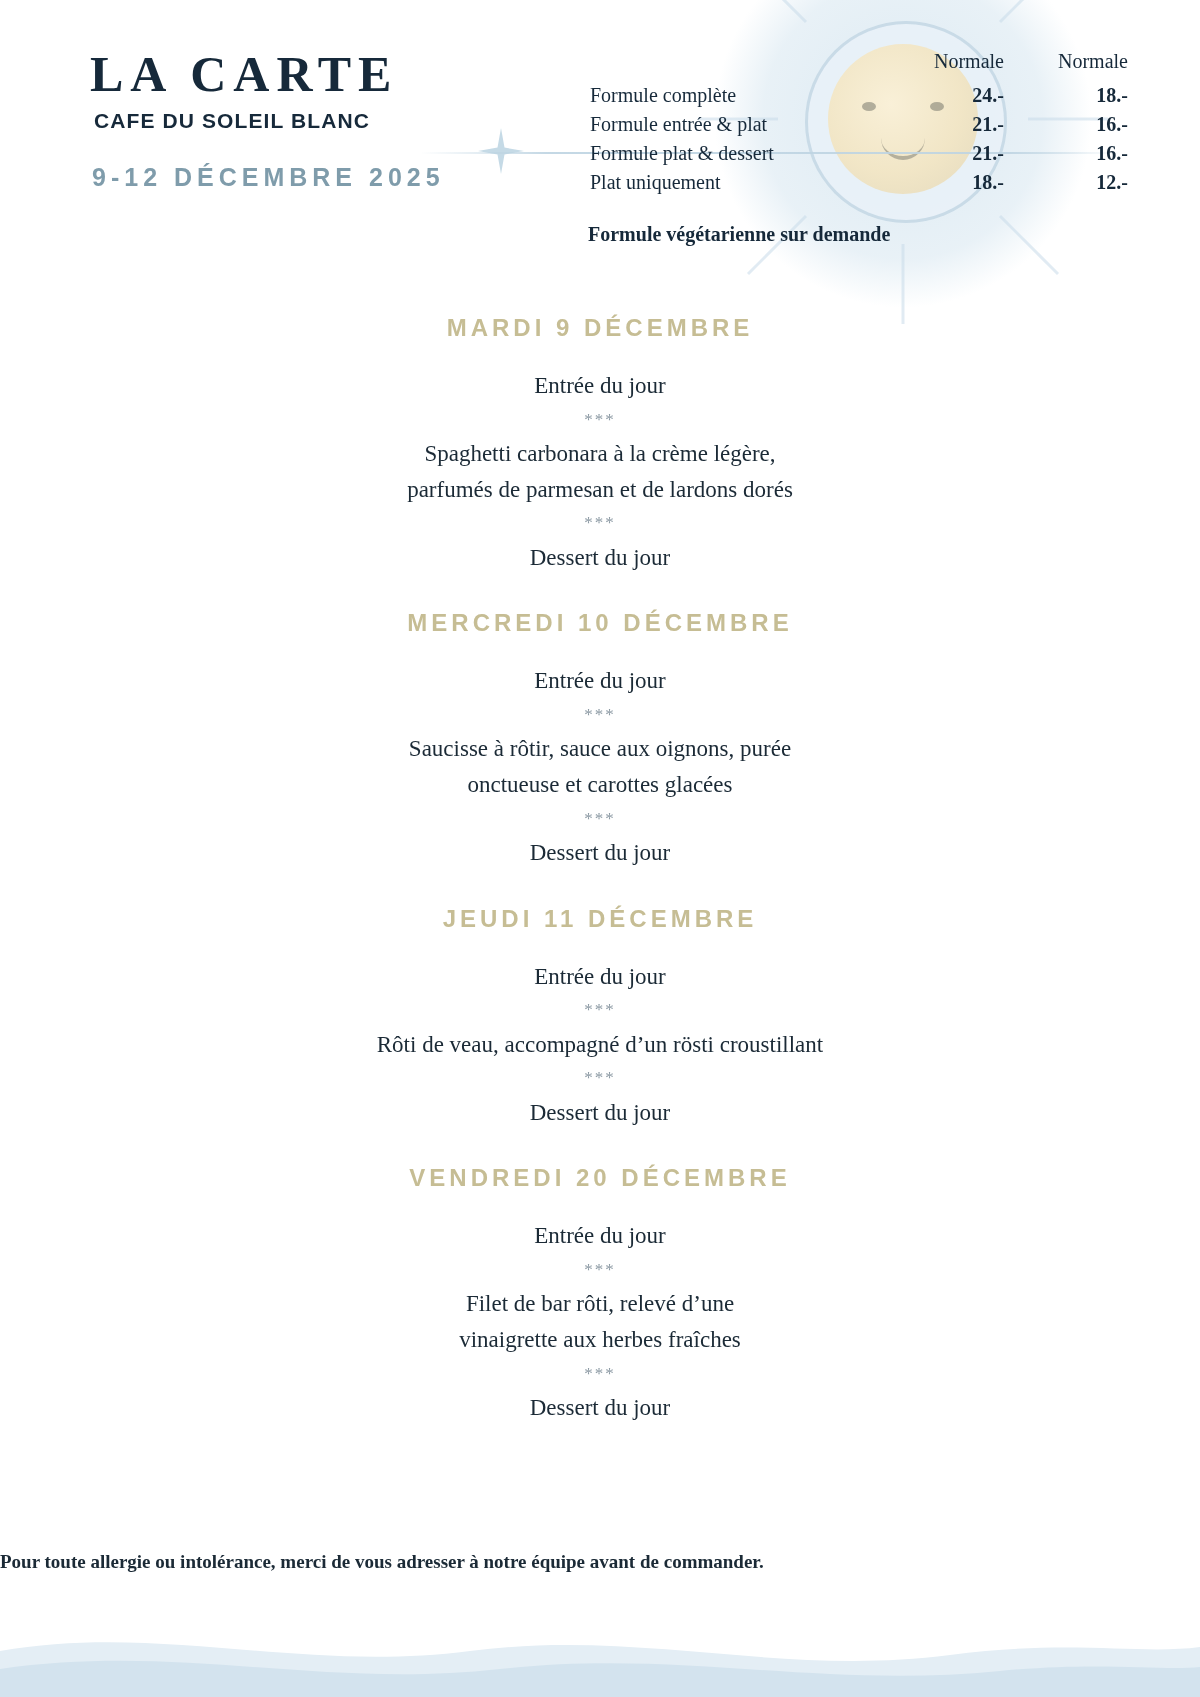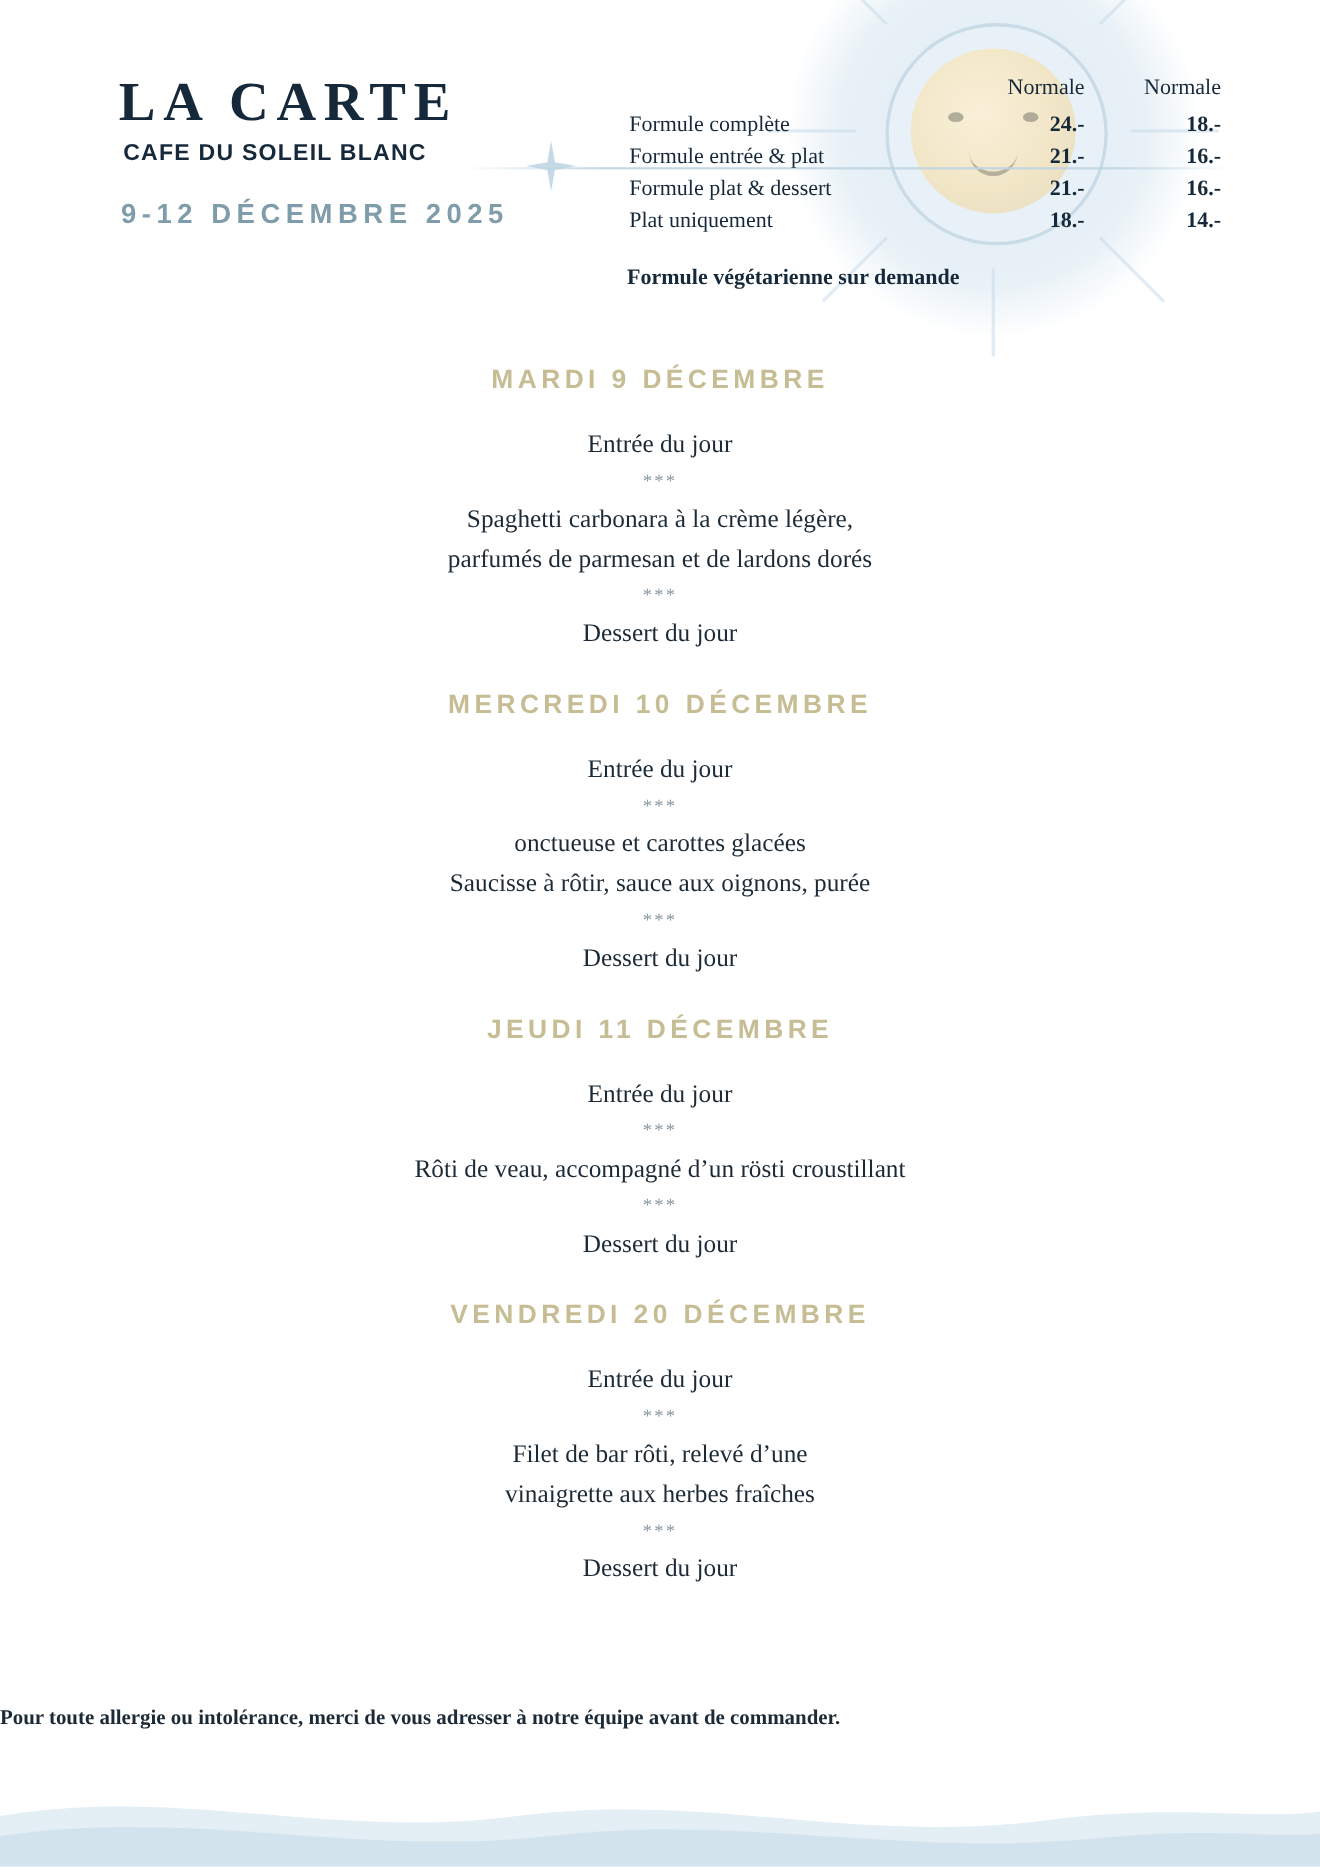--- a/index.html
+++ b/index.html
@@ -111,21 +111,21 @@
     pointer-events: none;
   }
 
   
   .sheet {
     position: relative;
     z-index: 2;
     width: 1200px;
     height: 1697px;
     box-sizing: border-box;
-    padding: 18px;
+    padding: 0;
   }
   .header {
     display: flex;
     align-items: flex-start;
     padding: 48px 70px 0 90px;
   }
   .title-block { flex: 0 0 auto; }
   .menu-title {
     font-size: 50px;
     letter-spacing: 7px;
@@ -296,21 +296,21 @@
             <td class="num">16.-</td>
           </tr>
           <tr>
             <td class="lbl">Formule plat &amp; dessert</td>
             <td class="num">21.-</td>
             <td class="num">16.-</td>
           </tr>
           <tr>
             <td class="lbl">Plat uniquement</td>
             <td class="num">18.-</td>
-            <td class="num">14.-</td>
+            <td class="num">12.-</td>
           </tr>
         </tbody>
       </table>
       <div class="veg-note">Formule végétarienne sur demande</div>
     </div>
   </div>
 
   <div class="days">
 
     <section class="day">
@@ -320,22 +320,22 @@
       <p class="course">Spaghetti carbonara à la crème légère,</p>
       <p class="course">parfumés de parmesan et de lardons dorés</p>
       <div class="sep">***</div>
       <p class="course">Dessert du jour</p>
     </section>
 
     <section class="day">
       <h2 class="day-title">MERCREDI 10 DÉCEMBRE</h2>
       <p class="course">Entrée du jour</p>
       <div class="sep">***</div>
+      <p class="course light">Saucisse à rôtir, sauce aux oignons, purée</p>
       <p class="course light">onctueuse et carottes glacées</p>
-      <p class="course light">Saucisse à rôtir, sauce aux oignons, purée</p>
       <div class="sep">***</div>
       <p class="course">Dessert du jour</p>
     </section>
 
     <section class="day">
       <h2 class="day-title">JEUDI 11 DÉCEMBRE</h2>
       <p class="course">Entrée du jour</p>
       <div class="sep">***</div>
       <p class="course light">Rôti de veau, accompagné d’un rösti croustillant</p>
       <div class="sep">***</div>

